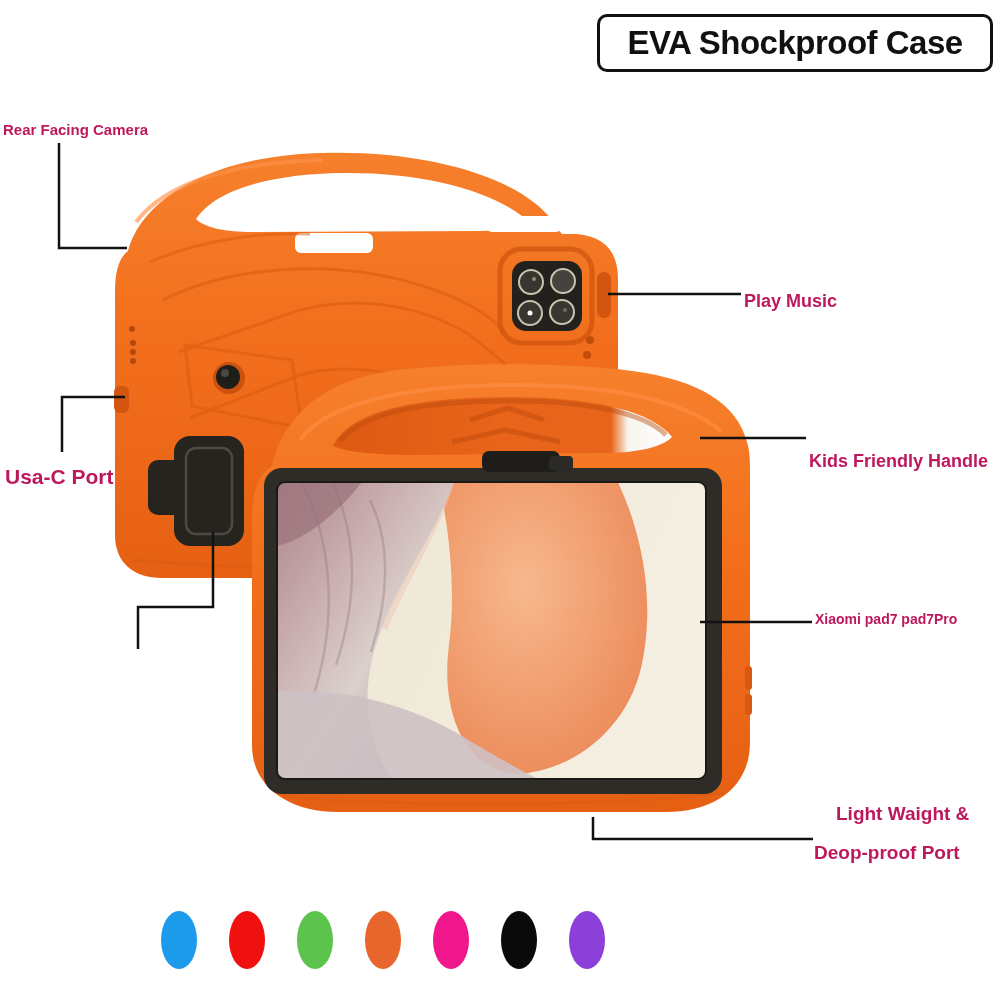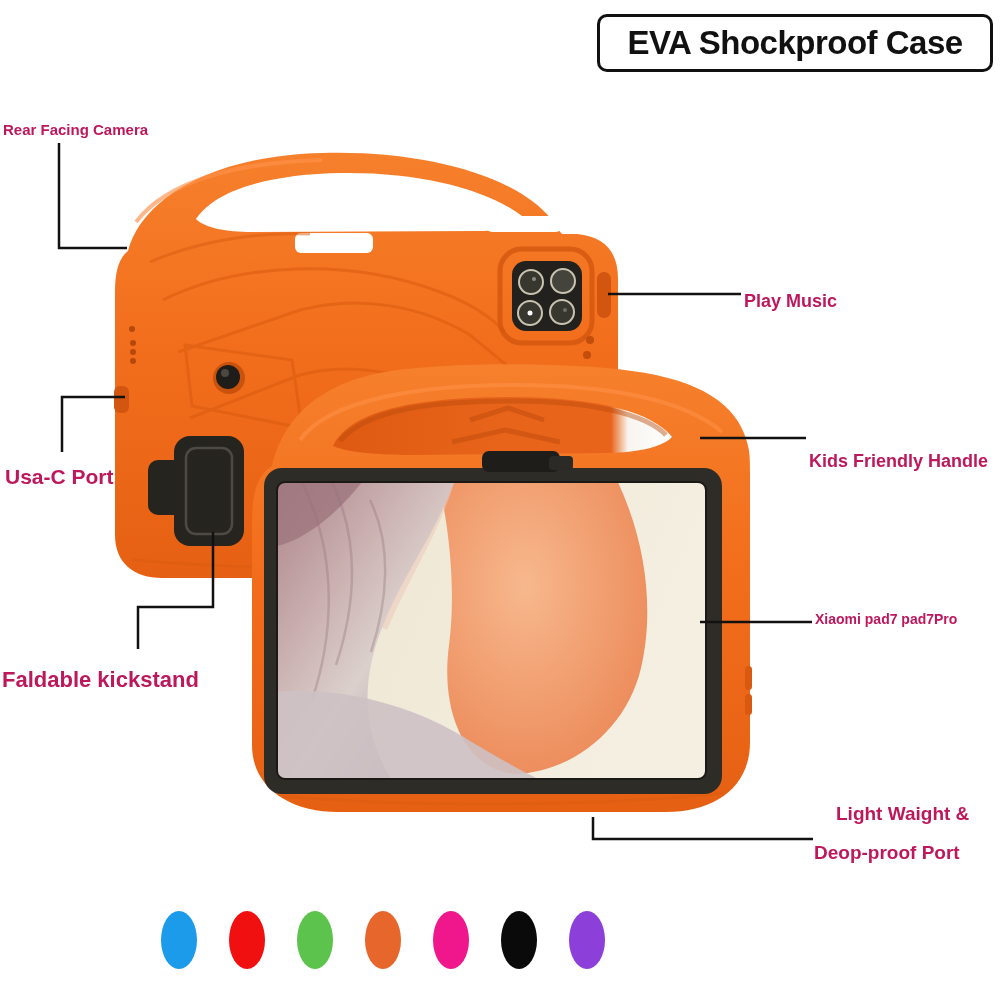--- a/index.html
+++ b/index.html
@@ -168,21 +168,20 @@
     </g>
   </svg>
 
   <div class="title-box">EVA Shockproof Case</div>
 
   <div class="label lbl-rear">Rear Facing Camera</div>
   <div class="label lbl-play">Play Music</div>
   <div class="label lbl-kids">Kids Friendly Handle</div>
   <div class="label lbl-usb">Usa-C Port</div>
   <div class="label lbl-model">Xiaomi pad7 pad7Pro</div>
-  <div class="label lbl-kick">Faldable kickstand</div>
   <div class="label lbl-light1">Light Waight &amp;</div>
   <div class="label lbl-light2">Deop-proof Port</div>
 
   <div class="dots">
       <span class="dot" style="background: rgb(27, 155, 233);"></span>
       <span class="dot" style="background: rgb(240, 16, 16);"></span>
       <span class="dot" style="background: rgb(92, 196, 76);"></span>
       <span class="dot" style="background: rgb(230, 102, 43);"></span>
       <span class="dot" style="background: rgb(240, 22, 140);"></span>
       <span class="dot" style="background: rgb(10, 10, 10);"></span>

